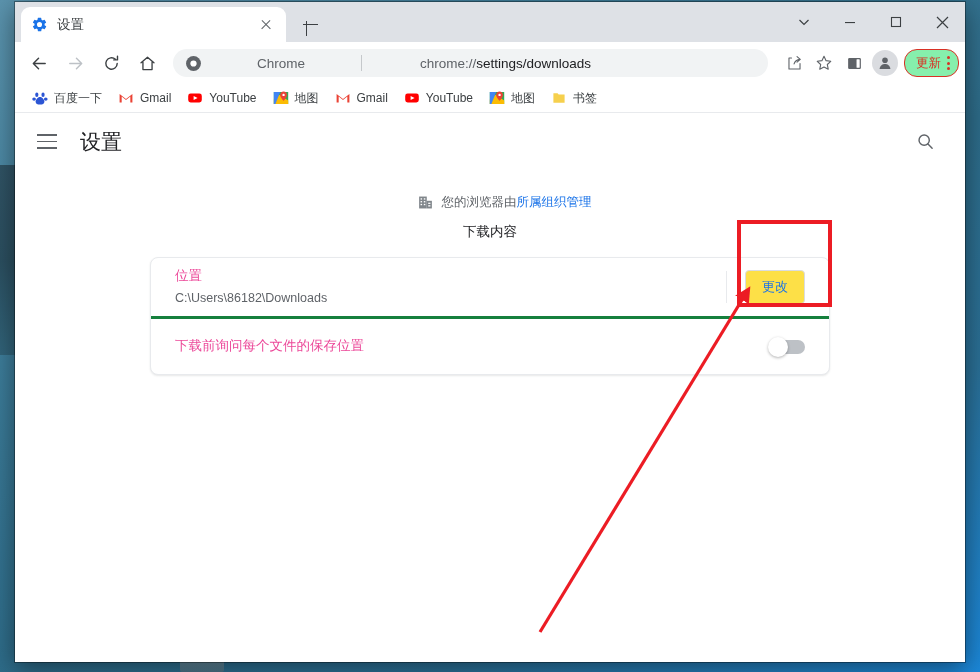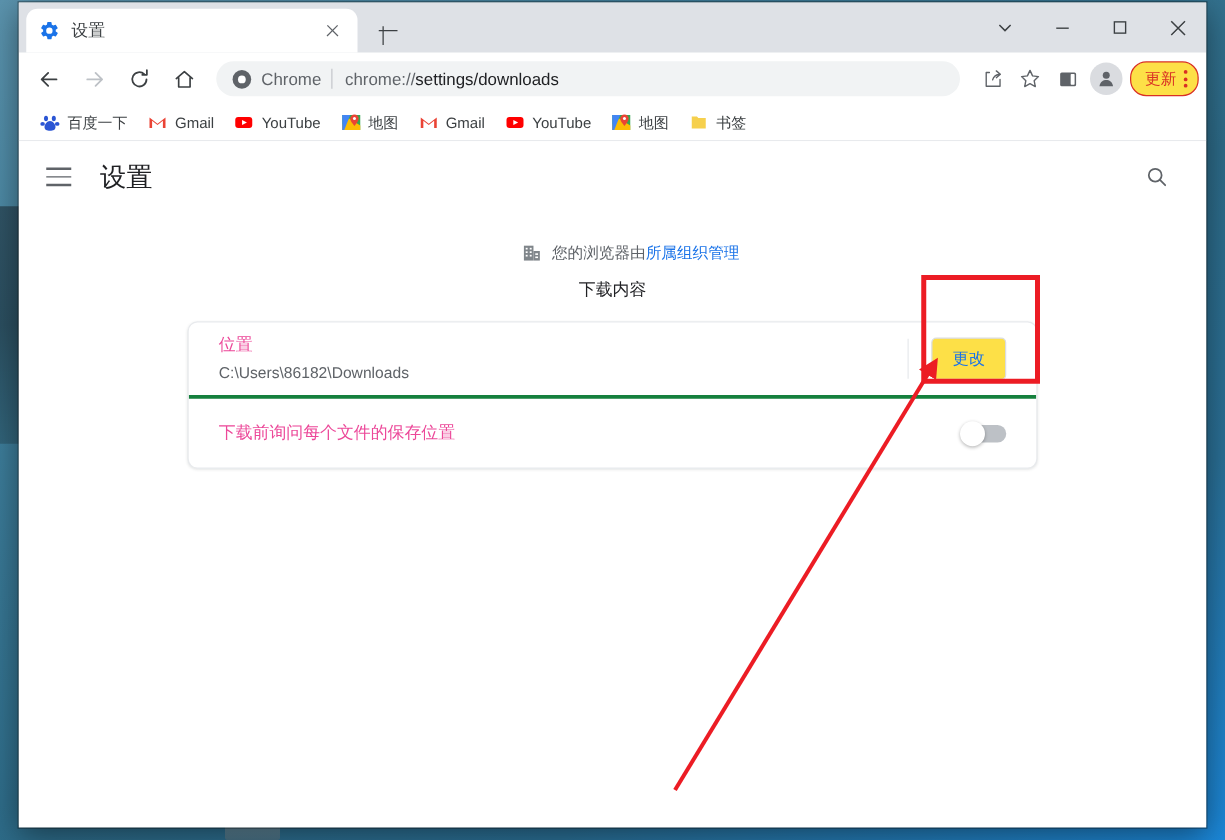--- a/index.html
+++ b/index.html
@@ -38,31 +38,31 @@
 
   .wincontrols{position:absolute;right:0;top:0;height:40px;display:flex;align-items:center;}
   .wc{width:46px;height:40px;display:flex;align-items:center;justify-content:center;cursor:pointer;}
   .wc svg{display:block;}
 
   
   .toolbar{height:42px;background:#fff;display:flex;align-items:center;padding:0 6px;}
   .navbtn{width:32px;height:32px;margin:0 2px;display:flex;align-items:center;justify-content:center;
     border-radius:50%;cursor:pointer;flex:0 0 auto;}
   .omnibox{flex:1;height:28px;background:#f1f3f4;border-radius:14px;display:flex;align-items:center;
-    padding:0 12px;margin:0 6px 0 8px;box-sizing:border-box;min-width:0;}
+    padding:0 12px;margin:0 6px 0 8px;box-sizing:border-box;min-width:0;gap:48px;}
   .omni-chrome{font-size:13.5px;color:#5f6368;margin:0 8px 0 7px;white-space:nowrap;}
   .omni-sep{width:1px;height:16px;background:#c5c8cb;margin-right:10px;flex:0 0 auto;}
   .omni-url{font-size:13.5px;white-space:nowrap;overflow:hidden;}
   .omni-url .dim{color:#5f6368;} .omni-url .strong{color:#202124;}
   .omni-right{display:flex;align-items:center;gap:2px;margin-left:6px;flex:0 0 auto;}
   .ticon{width:28px;height:28px;display:flex;align-items:center;justify-content:center;cursor:pointer;}
   .avatar{width:26px;height:26px;border-radius:50%;background:#dadce0;display:flex;
     align-items:center;justify-content:center;cursor:pointer;margin:0 2px;}
   .updbtn{display:flex;align-items:center;gap:6px;height:26px;padding:0 8px 0 11px;
-    border:1px solid #d93025;border-radius:13px;background:#fde047;cursor:pointer;margin-left:2px;}
+    border:1px solid #d93025;border-radius:13px;background:#86efac;cursor:pointer;margin-left:2px;}
   .updbtn span{font-size:12.5px;color:#d93025;white-space:nowrap;}
   .kebab{display:flex;flex-direction:column;gap:2.2px;align-items:center;}
   .kebab i{width:3px;height:3px;border-radius:50%;background:#d93025;display:block;}
 
   
   .bookmarks{height:28px;background:#fff;display:flex;align-items:center;padding:0 10px;
     border-bottom:1px solid #e8eaed;}
   .bm{display:flex;align-items:center;gap:6px;padding:3px 7px;margin-right:2px;border-radius:4px;
     cursor:pointer;white-space:nowrap;}
   .bm span{font-size:12px;color:#3c4043;}

